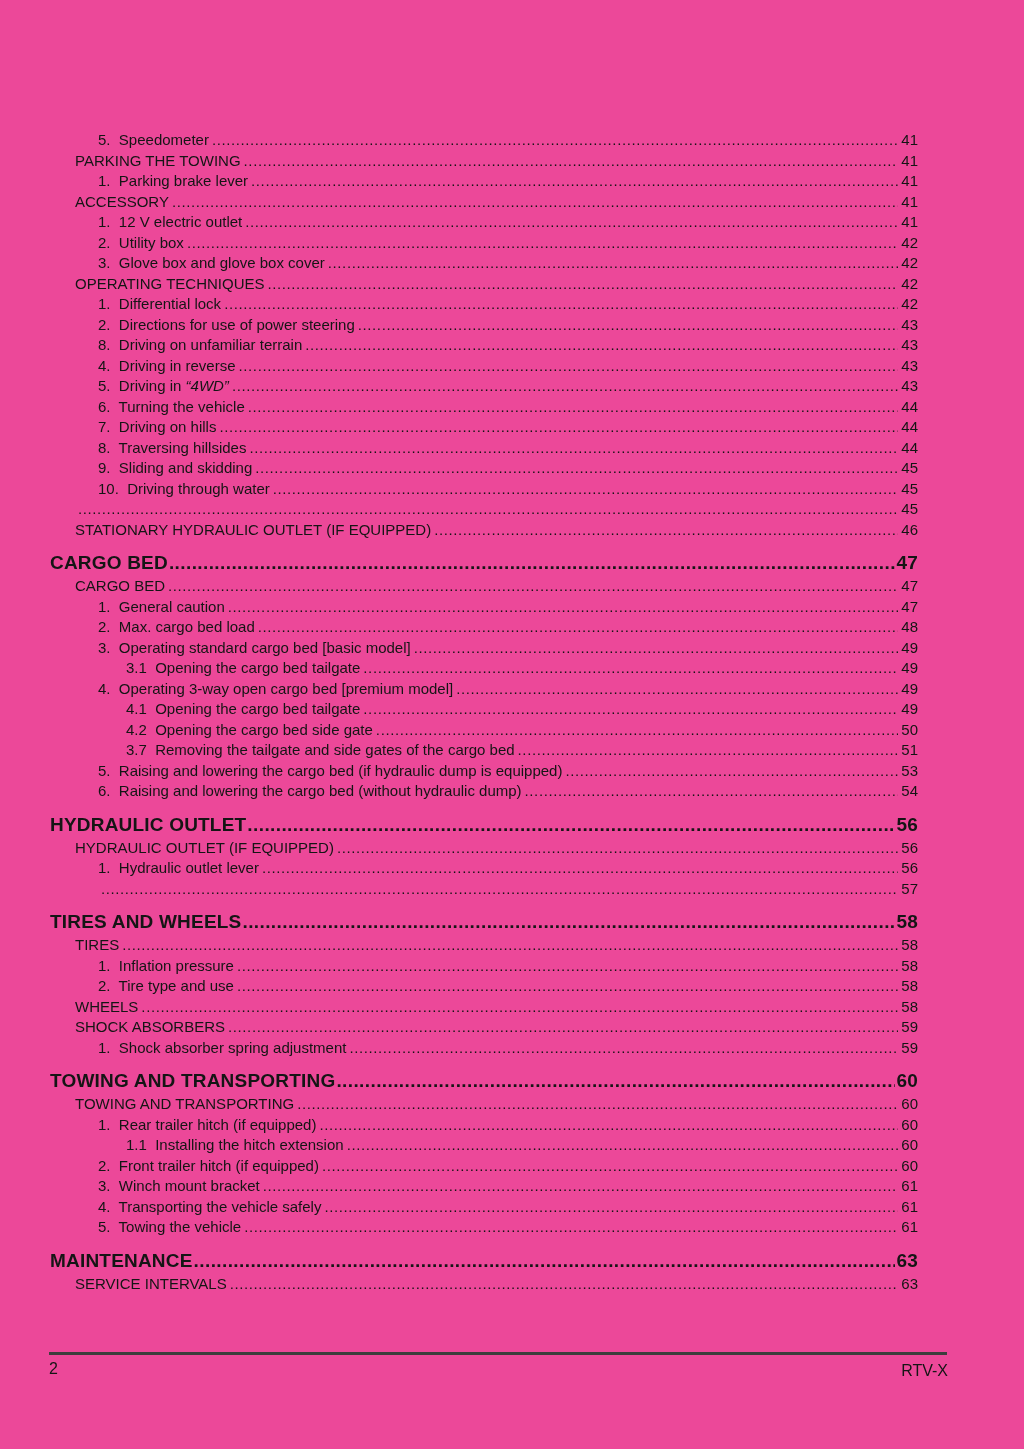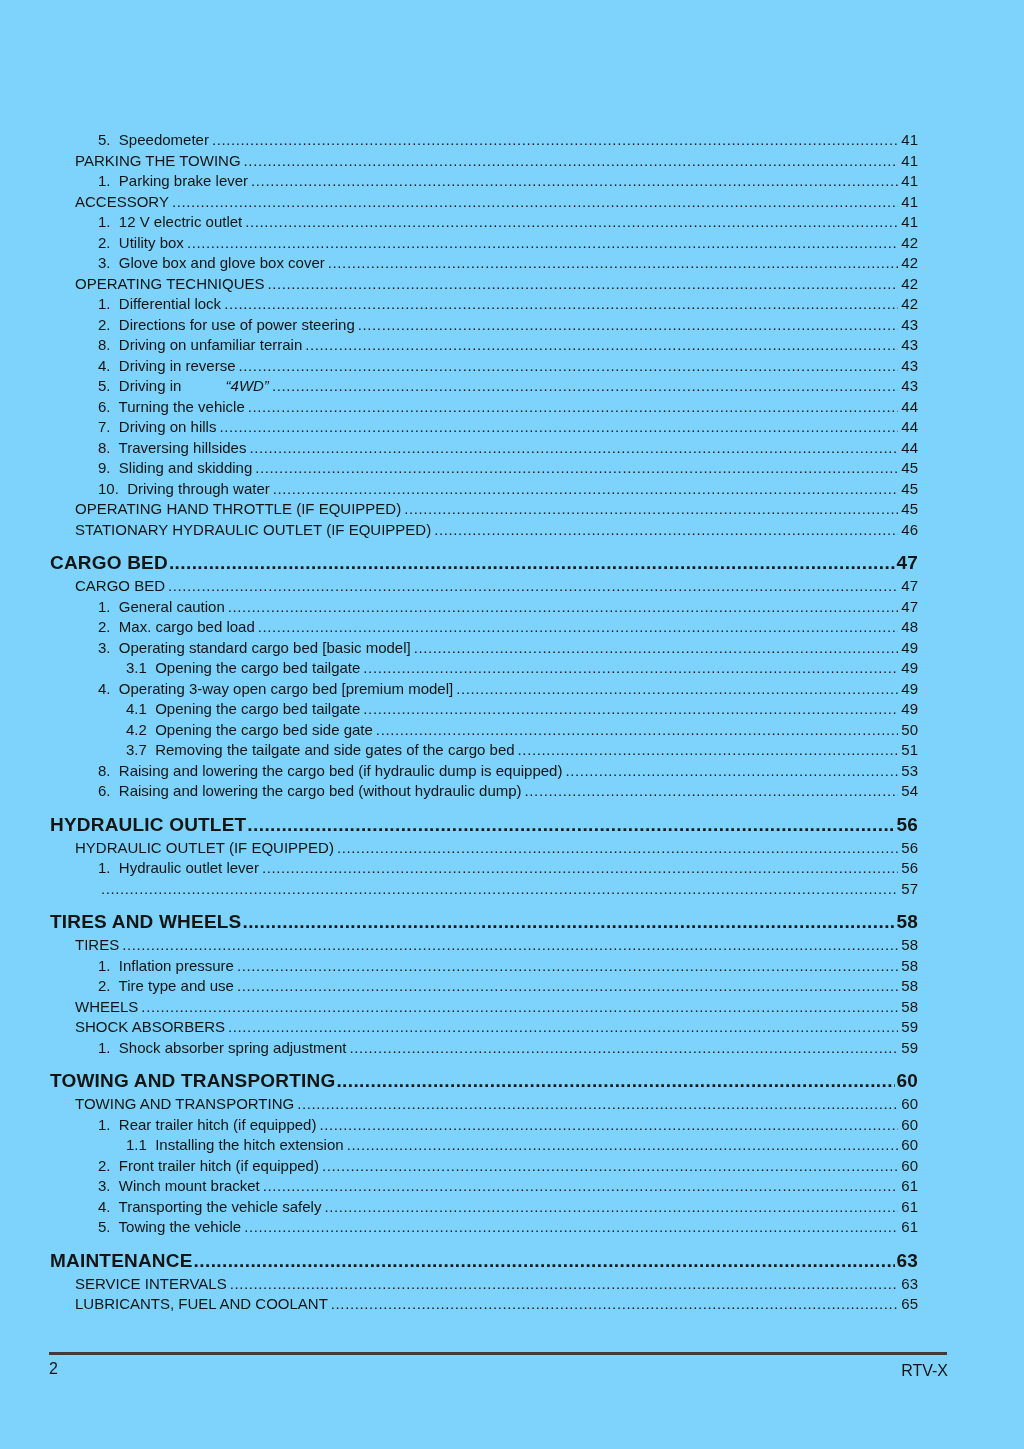--- a/index.html
+++ b/index.html
@@ -11,42 +11,41 @@
     width: 1024px;
     height: 1449px;
     position: relative;
     overflow: hidden;
     font-family: "Liberation Sans", sans-serif;
     color: #151515;
   }
   .page {
     position: absolute;
     inset: 0;
-    background: #7dd3fc;
+    background: #ec4899;
     text-decoration: underline;
   }
   .toc {
     position: absolute;
     left: 50px;
     top: 130px;
     width: 868px;
   }
   .row {
     display: flex;
     align-items: baseline;
     font-size: 15px;
     line-height: 20.5px;
   }
   .row .label {
     white-space: pre;
     flex: 0 0 auto;
   }
   .row .italic {
     font-style: italic;
-    margin-left: 40px;
   }
   .row .dots {
     flex: 1 1 auto;
     overflow: hidden;
     white-space: nowrap;
     margin: 0 3px 0 3px;
     letter-spacing: 0.6px;
   }
   .row .dots::after {
     content: "..................................................................................................................................................................................................................................................................................";
@@ -181,21 +180,20 @@
         <span class="label">9.  Sliding and skidding</span>
         <span class="dots"></span>
         <span class="page-num">45</span>
       </div>
       <div class="row lvl2">
         <span class="label">10.  Driving through water</span>
         <span class="dots"></span>
         <span class="page-num">45</span>
       </div>
       <div class="row lvl1">
-        <span class="label">OPERATING HAND THROTTLE (IF EQUIPPED)</span>
         <span class="dots"></span>
         <span class="page-num">45</span>
       </div>
       <div class="row lvl1">
         <span class="label">STATIONARY HYDRAULIC OUTLET (IF EQUIPPED)</span>
         <span class="dots"></span>
         <span class="page-num">46</span>
       </div>
       <div class="row lvl0">
         <span class="label">CARGO BED</span>
@@ -241,21 +239,21 @@
         <span class="label">4.2  Opening the cargo bed side gate</span>
         <span class="dots"></span>
         <span class="page-num">50</span>
       </div>
       <div class="row lvl3">
         <span class="label">3.7  Removing the tailgate and side gates of the cargo bed</span>
         <span class="dots"></span>
         <span class="page-num">51</span>
       </div>
       <div class="row lvl2">
-        <span class="label">8.  Raising and lowering the cargo bed (if hydraulic dump is equipped)</span>
+        <span class="label">5.  Raising and lowering the cargo bed (if hydraulic dump is equipped)</span>
         <span class="dots"></span>
         <span class="page-num">53</span>
       </div>
       <div class="row lvl2">
         <span class="label">6.  Raising and lowering the cargo bed (without hydraulic dump)</span>
         <span class="dots"></span>
         <span class="page-num">54</span>
       </div>
       <div class="row lvl0">
         <span class="label">HYDRAULIC OUTLET</span>
@@ -353,25 +351,20 @@
       </div>
       <div class="row lvl0">
         <span class="label">MAINTENANCE</span>
         <span class="dots"></span>
         <span class="page-num">63</span>
       </div>
       <div class="row lvl1">
         <span class="label">SERVICE INTERVALS</span>
         <span class="dots"></span>
         <span class="page-num">63</span>
-      </div>
-      <div class="row lvl1">
-        <span class="label">LUBRICANTS, FUEL AND COOLANT</span>
-        <span class="dots"></span>
-        <span class="page-num">65</span>
       </div>
     </div>
 
   <div class="footer-rule"></div>
   <div class="footer-page">2</div>
   <div class="footer-code">RTV-X</div>
 
 </div>
 
 </body></html>

